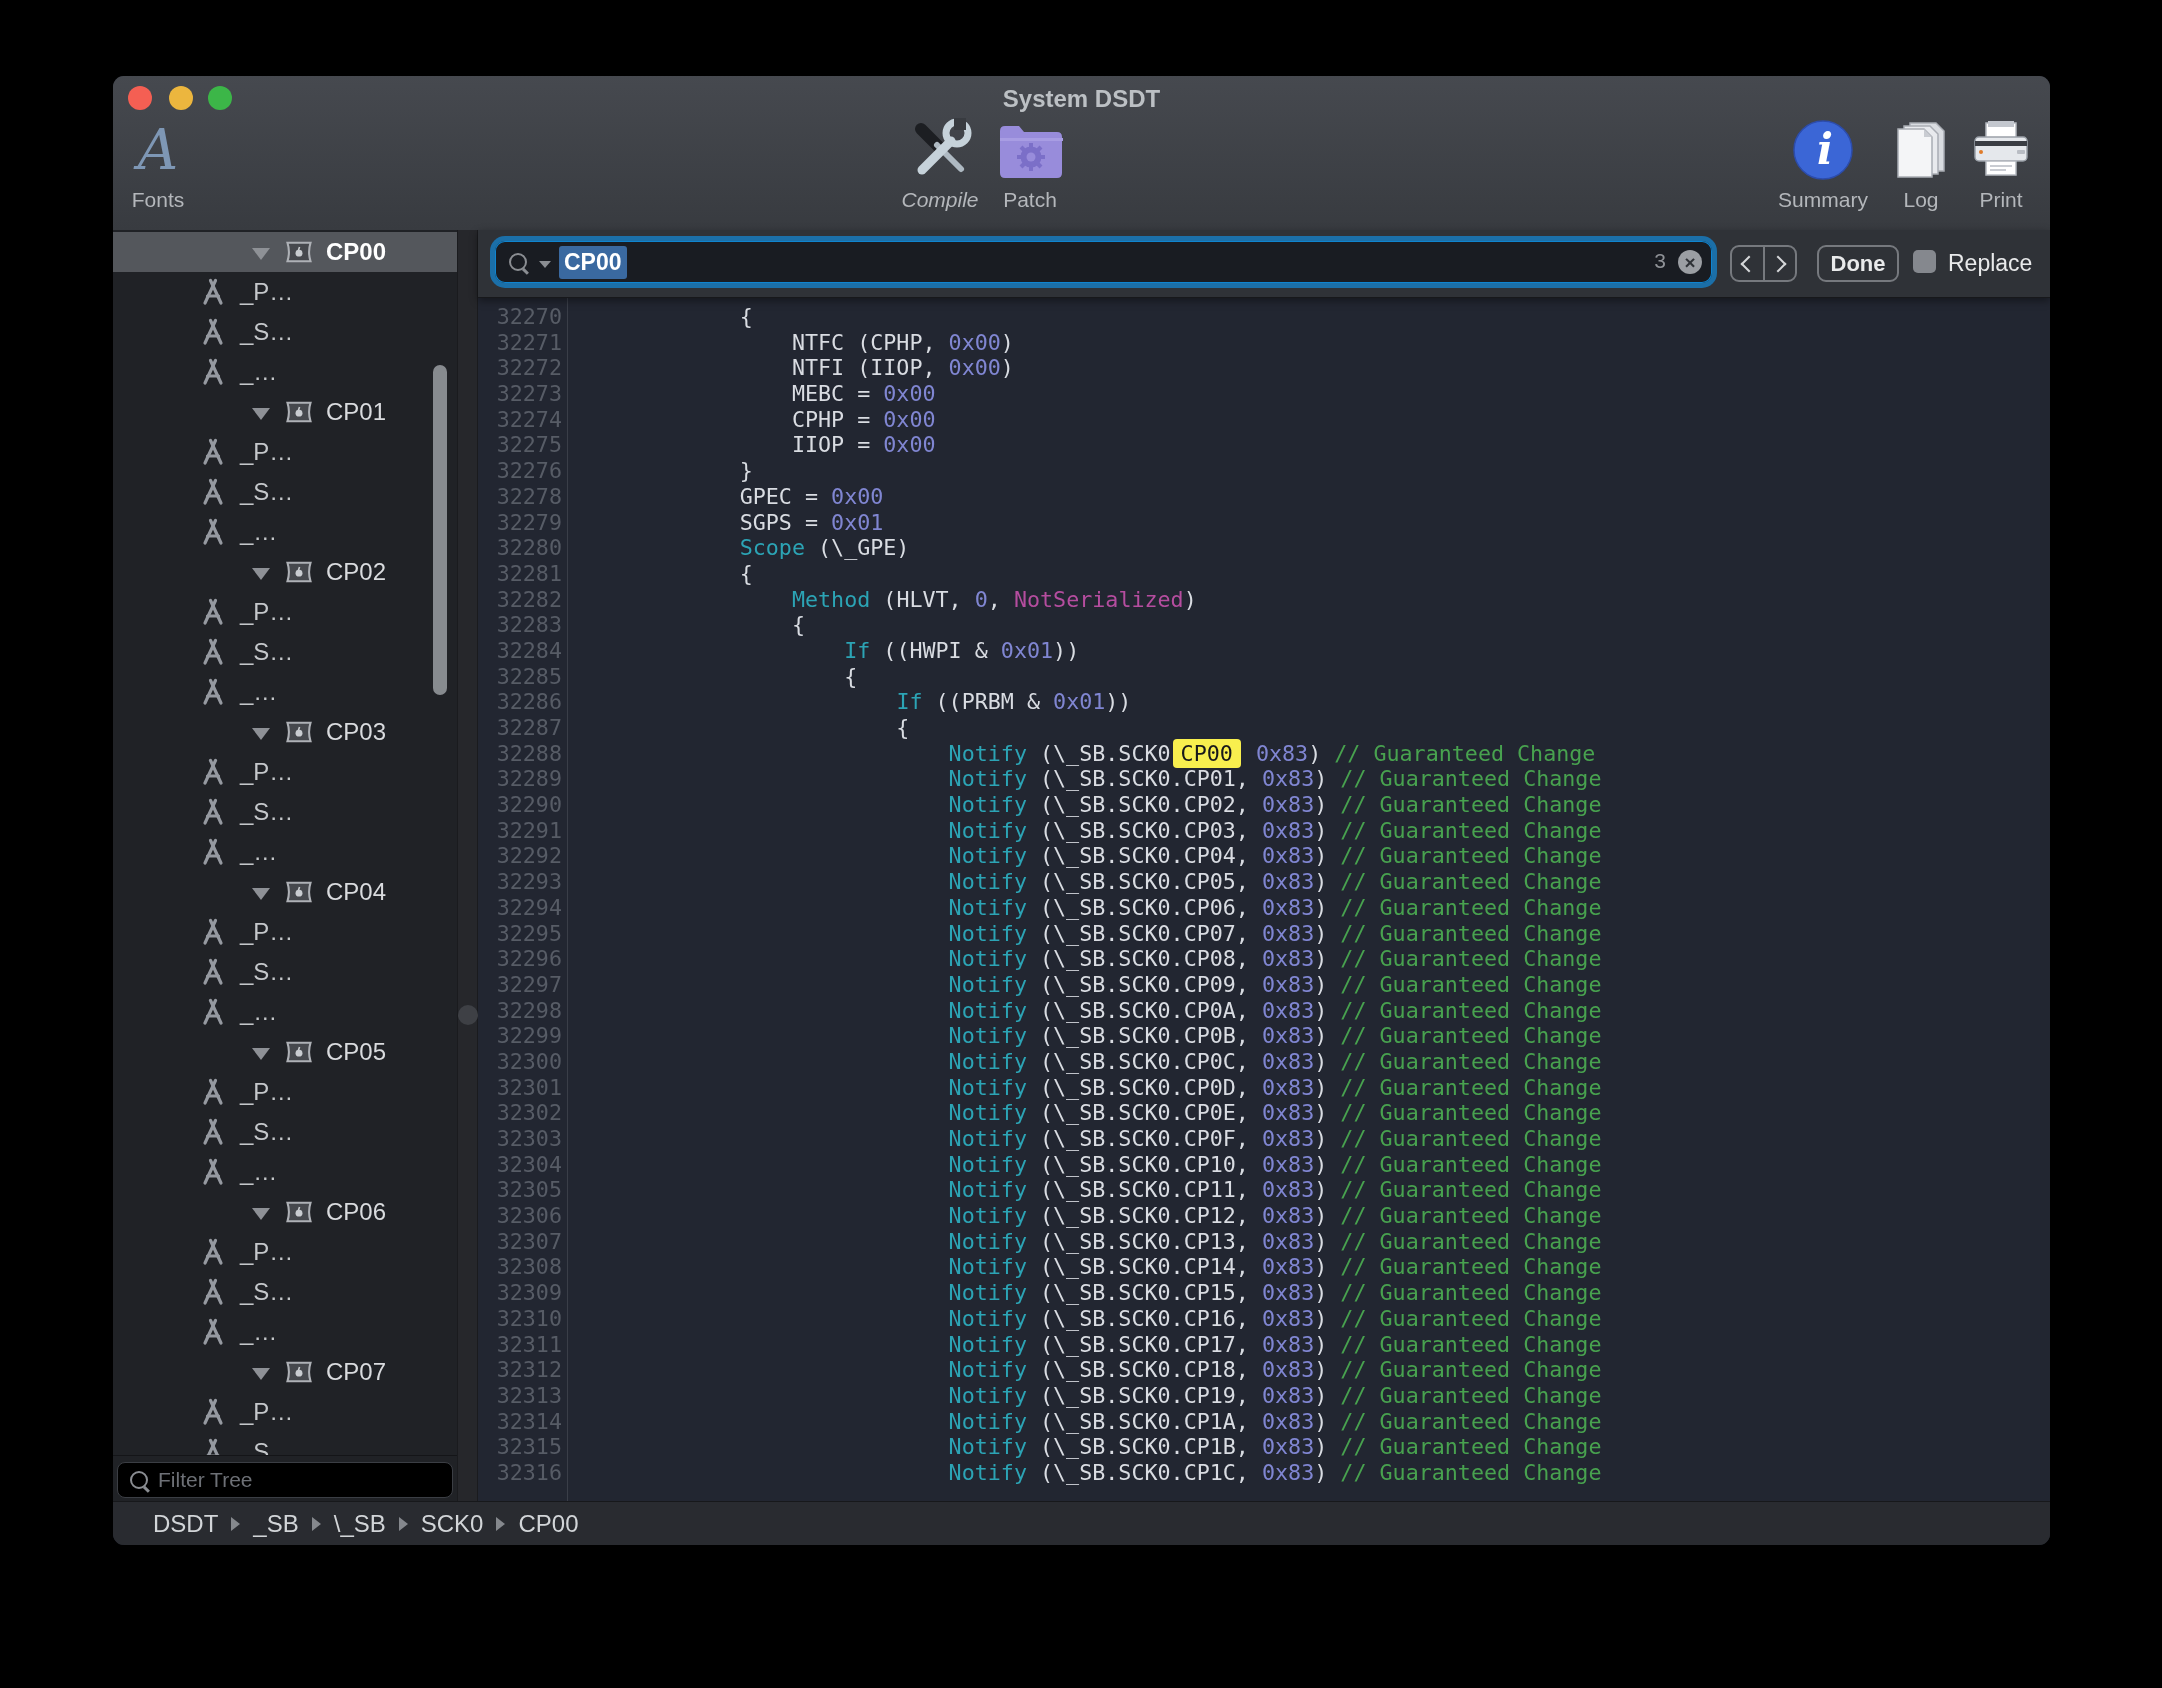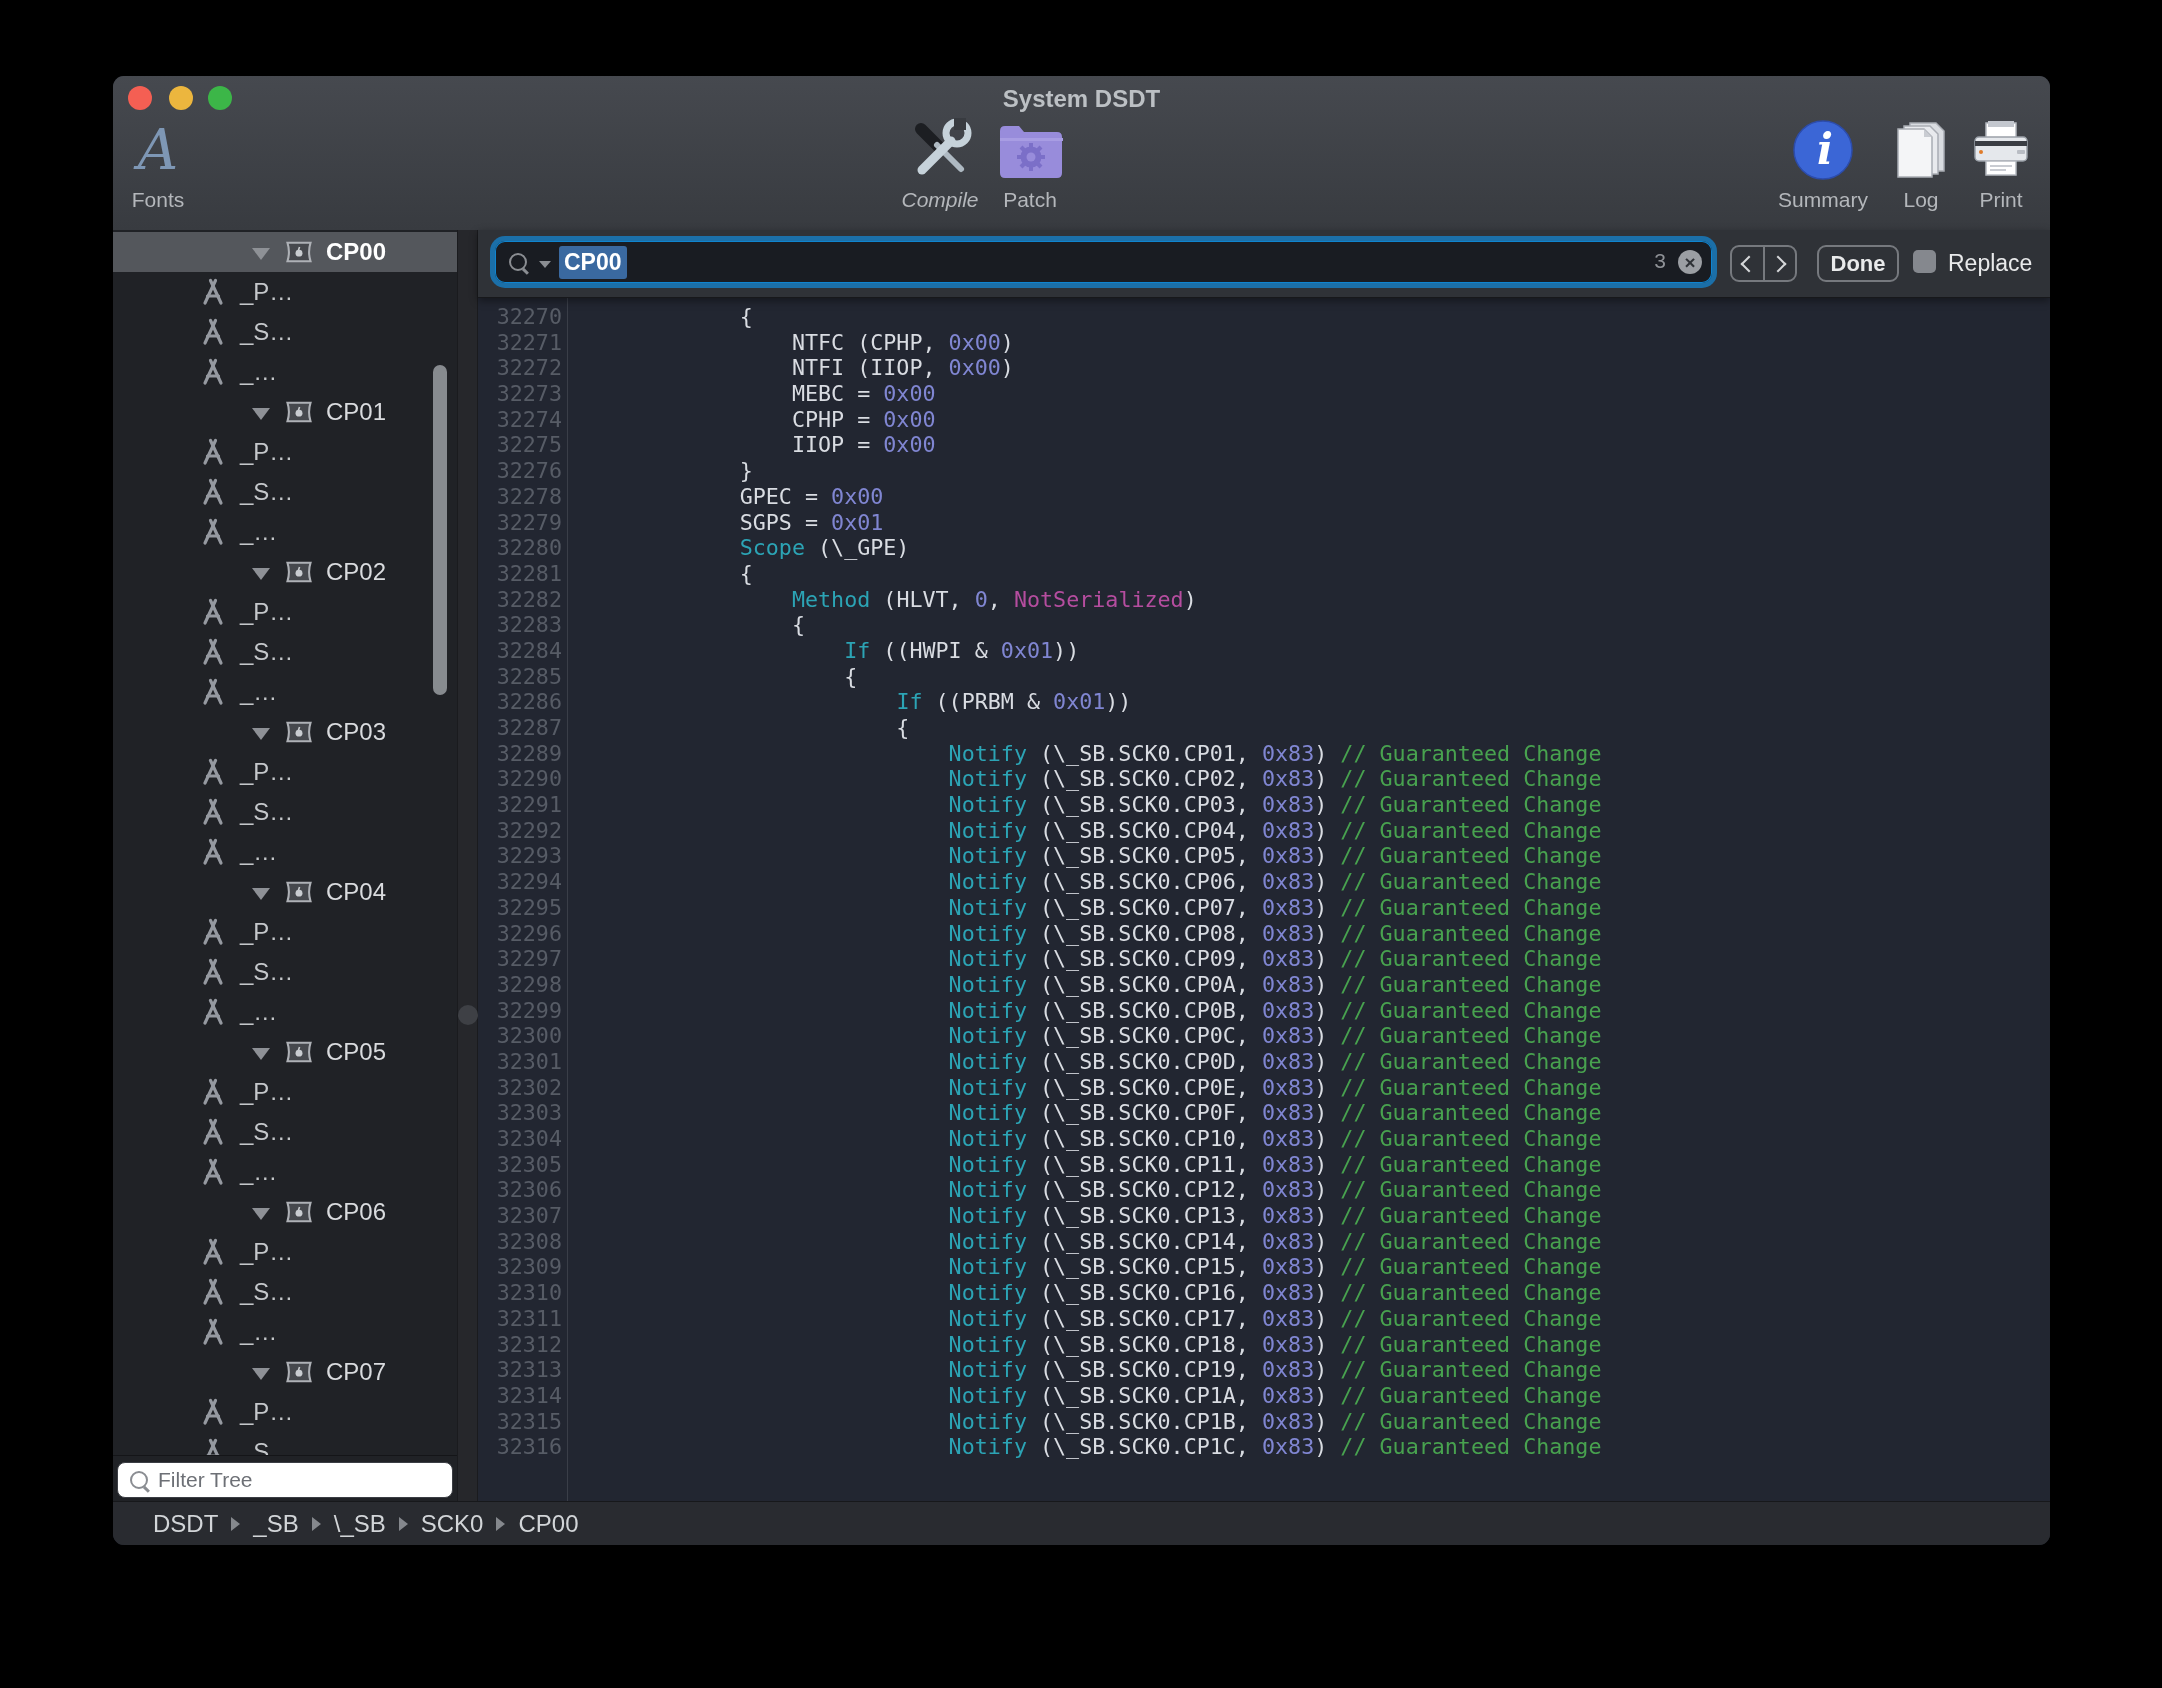--- a/index.html
+++ b/index.html
@@ -24,21 +24,21 @@
   .trow{height:40px;display:flex;align-items:center;font-size:24px;color:#d9dbde;white-space:nowrap;}
   .trow.sel{background:#54575c;color:#ffffff;font-weight:600;}
   .trow.grp{padding-left:139px;}
   .trow.chd{padding-left:85px;color:#c4c7ca;}
   .disc{width:0;height:0;border-left:9px solid transparent;border-right:9px solid transparent;
         border-top:12px solid #8e9196;margin-right:14px;margin-top:3px;}
   .scopeicon{width:30px;height:28px;margin-right:12px;flex:0 0 auto;}
   .methicon{width:30px;height:30px;margin-right:12px;flex:0 0 auto;}
   .sb-thumb{position:absolute;left:320px;top:135px;width:14px;height:330px;border-radius:7px;background:#9a9da2;opacity:.85;}
   .filterwrap{position:absolute;left:0;top:1225px;width:100%;height:46px;background:#202226;border-top:1px solid #141518;}
-  .filterfield{position:absolute;left:4px;right:4px;top:6px;height:34px;border-radius:8px;background:#ffffff;
+  .filterfield{position:absolute;left:4px;right:4px;top:6px;height:34px;border-radius:8px;background:#000000;
                border:1px solid #3b3e44;display:flex;align-items:center;color:#6d7076;font-size:21px;}
   .mag{width:14px;height:14px;border:2px solid #8a8d92;border-radius:50%;position:relative;margin:0 10px 0 12px;flex:0 0 auto;}
   .mag::after{content:"";position:absolute;width:2.5px;height:7px;background:#8a8d92;left:13px;top:13px;transform:rotate(-45deg);}
   
   .splitter{position:absolute;left:344px;top:154px;width:21px;height:1271px;background:#26272b;
             border-left:1px solid #1a1b1e;border-right:1px solid #1a1b1e;box-sizing:border-box;}
   .splitdot{position:absolute;left:50%;top:775px;transform:translateX(-50%);width:20px;height:20px;border-radius:50%;background:#3e4045;}
   
   .editor{position:absolute;left:365px;top:154px;right:0;height:1271px;background:#222631;}
   .findbar{position:absolute;left:0;top:0;right:0;height:67px;background:#2f3237;border-bottom:1px solid #17181b;
@@ -529,20 +529,21 @@
           <div class="cl"><span class="ln">32278</span><span class="ct"><span class="s-p">            GPEC = </span><span class="s-n">0x00</span></span></div>
           <div class="cl"><span class="ln">32279</span><span class="ct"><span class="s-p">            SGPS = </span><span class="s-n">0x01</span></span></div>
           <div class="cl"><span class="ln">32280</span><span class="ct"><span class="s-k">            Scope</span><span class="s-p"> (\_GPE)</span></span></div>
           <div class="cl"><span class="ln">32281</span><span class="ct"><span class="s-p">            {</span></span></div>
           <div class="cl"><span class="ln">32282</span><span class="ct"><span class="s-p">                </span><span class="s-k">Method</span><span class="s-p"> (HLVT, </span><span class="s-n">0</span><span class="s-p">, </span><span class="s-d">NotSerialized</span><span class="s-p">)</span></span></div>
           <div class="cl"><span class="ln">32283</span><span class="ct"><span class="s-p">                {</span></span></div>
           <div class="cl"><span class="ln">32284</span><span class="ct"><span class="s-p">                    </span><span class="s-k">If</span><span class="s-p"> ((HWPI &amp; </span><span class="s-n">0x01</span><span class="s-p">))</span></span></div>
           <div class="cl"><span class="ln">32285</span><span class="ct"><span class="s-p">                    {</span></span></div>
           <div class="cl"><span class="ln">32286</span><span class="ct"><span class="s-p">                        </span><span class="s-k">If</span><span class="s-p"> ((PRBM &amp; </span><span class="s-n">0x01</span><span class="s-p">))</span></span></div>
           <div class="cl"><span class="ln">32287</span><span class="ct"><span class="s-p">                        {</span></span></div>
+          <div class="cl"><span class="ln">32288</span><span class="ct"><span class="s-p">                            </span><span class="s-k">Notify</span><span class="s-p"> (\_SB.SCK0</span><span class="s-h">CP00</span><span class="s-p"> </span><span class="s-n">0x83</span><span class="s-p">) </span><span class="s-c">// Guaranteed Change</span></span></div>
           <div class="cl"><span class="ln">32289</span><span class="ct"><span class="s-p">                            </span><span class="s-k">Notify</span><span class="s-p"> (\_SB.SCK0.CP01, </span><span class="s-n">0x83</span><span class="s-p">) </span><span class="s-c">// Guaranteed Change</span></span></div>
           <div class="cl"><span class="ln">32290</span><span class="ct"><span class="s-p">                            </span><span class="s-k">Notify</span><span class="s-p"> (\_SB.SCK0.CP02, </span><span class="s-n">0x83</span><span class="s-p">) </span><span class="s-c">// Guaranteed Change</span></span></div>
           <div class="cl"><span class="ln">32291</span><span class="ct"><span class="s-p">                            </span><span class="s-k">Notify</span><span class="s-p"> (\_SB.SCK0.CP03, </span><span class="s-n">0x83</span><span class="s-p">) </span><span class="s-c">// Guaranteed Change</span></span></div>
           <div class="cl"><span class="ln">32292</span><span class="ct"><span class="s-p">                            </span><span class="s-k">Notify</span><span class="s-p"> (\_SB.SCK0.CP04, </span><span class="s-n">0x83</span><span class="s-p">) </span><span class="s-c">// Guaranteed Change</span></span></div>
           <div class="cl"><span class="ln">32293</span><span class="ct"><span class="s-p">                            </span><span class="s-k">Notify</span><span class="s-p"> (\_SB.SCK0.CP05, </span><span class="s-n">0x83</span><span class="s-p">) </span><span class="s-c">// Guaranteed Change</span></span></div>
           <div class="cl"><span class="ln">32294</span><span class="ct"><span class="s-p">                            </span><span class="s-k">Notify</span><span class="s-p"> (\_SB.SCK0.CP06, </span><span class="s-n">0x83</span><span class="s-p">) </span><span class="s-c">// Guaranteed Change</span></span></div>
           <div class="cl"><span class="ln">32295</span><span class="ct"><span class="s-p">                            </span><span class="s-k">Notify</span><span class="s-p"> (\_SB.SCK0.CP07, </span><span class="s-n">0x83</span><span class="s-p">) </span><span class="s-c">// Guaranteed Change</span></span></div>
           <div class="cl"><span class="ln">32296</span><span class="ct"><span class="s-p">                            </span><span class="s-k">Notify</span><span class="s-p"> (\_SB.SCK0.CP08, </span><span class="s-n">0x83</span><span class="s-p">) </span><span class="s-c">// Guaranteed Change</span></span></div>
           <div class="cl"><span class="ln">32297</span><span class="ct"><span class="s-p">                            </span><span class="s-k">Notify</span><span class="s-p"> (\_SB.SCK0.CP09, </span><span class="s-n">0x83</span><span class="s-p">) </span><span class="s-c">// Guaranteed Change</span></span></div>
           <div class="cl"><span class="ln">32298</span><span class="ct"><span class="s-p">                            </span><span class="s-k">Notify</span><span class="s-p"> (\_SB.SCK0.CP0A, </span><span class="s-n">0x83</span><span class="s-p">) </span><span class="s-c">// Guaranteed Change</span></span></div>

